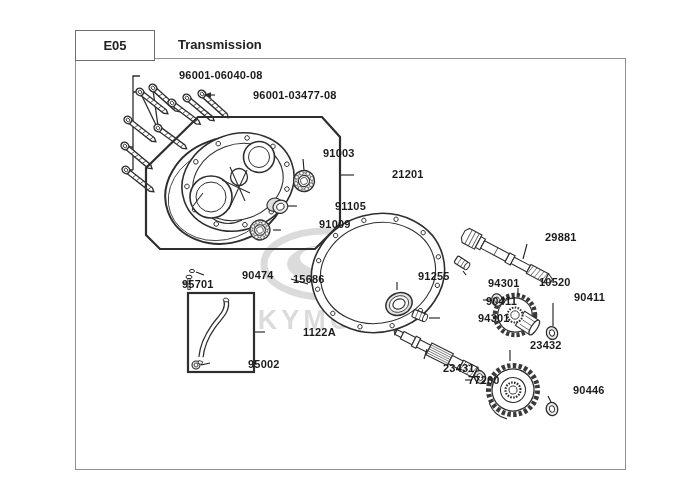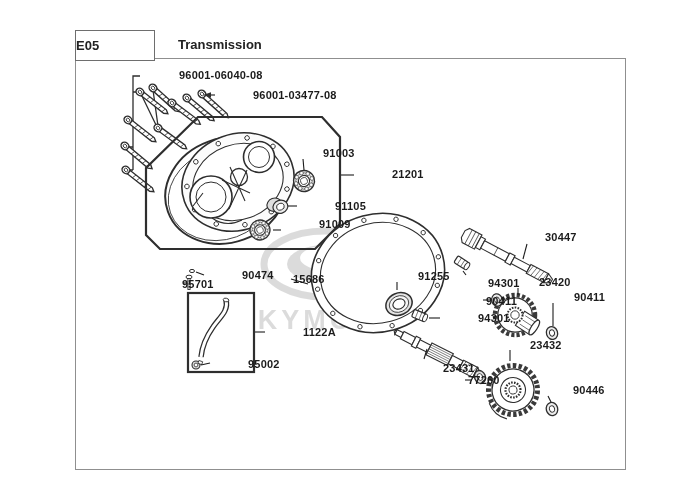--- a/index.html
+++ b/index.html
@@ -1,21 +1,21 @@
 <!DOCTYPE html>
 <html><head>
 <meta charset="utf-8">
 <style>
   html,body{margin:0;padding:0;background:#ffffff;}
   .page{position:relative;width:700px;height:495px;background:#ffffff;overflow:hidden;
         font-family:"Liberation Sans",sans-serif;}
   .content-box{position:absolute;left:75px;top:58px;width:549px;height:410px;
         border:1px solid #8f8f8f;background:transparent;}
   .e05-box{position:absolute;left:75px;top:30px;width:78px;height:29px;border:1px solid #6e6e6e;
-        background:#fff;display:flex;align-items:center;
+        background:#fff;display:flex;align-items:center;justify-content:center;
         font-weight:bold;font-size:13px;color:#222;}
   .section-title{position:absolute;left:178px;top:37px;font-weight:bold;font-size:13px;color:#222;}
   .plabel{position:absolute;font-weight:bold;font-size:11px;color:#1b1b1b;white-space:nowrap;
         letter-spacing:0.2px;line-height:12px;margin-left:36px;}
   .footer-label{position:absolute;left:0;top:471px;width:700px;text-align:center;
         font-weight:bold;font-size:11px;color:#333;}
   svg{position:absolute;left:0;top:0;}
   .art{stroke:#2e2e2e;fill:none;}
 </style>
 </head>
@@ -262,23 +262,23 @@
   <div class="plabel" style="left:287px;top:147px">91003</div>
   <div class="plabel" style="left:356px;top:168px">21201</div>
   <div class="plabel" style="left:299px;top:200px">91105</div>
   <div class="plabel" style="left:283px;top:218px">91009</div>
   <div class="plabel" style="left:257px;top:273px">15686</div>
   <div class="plabel" style="left:382px;top:270px">91255</div>
   <div class="plabel" style="left:146px;top:278px">95701</div>
   <div class="plabel" style="left:206px;top:269px">90474</div>
   <div class="plabel" style="left:267px;top:326px">1122A</div>
   <div class="plabel" style="left:212px;top:358px">95002</div>
-  <div class="plabel" style="left:509px;top:231px">30447</div>
+  <div class="plabel" style="left:509px;top:231px">29881</div>
   <div class="plabel" style="left:452px;top:277px">94301</div>
-  <div class="plabel" style="left:503px;top:276px">23420</div>
+  <div class="plabel" style="left:503px;top:276px">10520</div>
   <div class="plabel" style="left:450px;top:295px">90411</div>
   <div class="plabel" style="left:538px;top:291px">90411</div>
   <div class="plabel" style="left:442px;top:312px">94301</div>
   <div class="plabel" style="left:407px;top:362px">23431</div>
   <div class="plabel" style="left:432px;top:374px">77260</div>
   <div class="plabel" style="left:494px;top:339px">23432</div>
   <div class="plabel" style="left:537px;top:384px">90446</div>
 
 </div>
 

